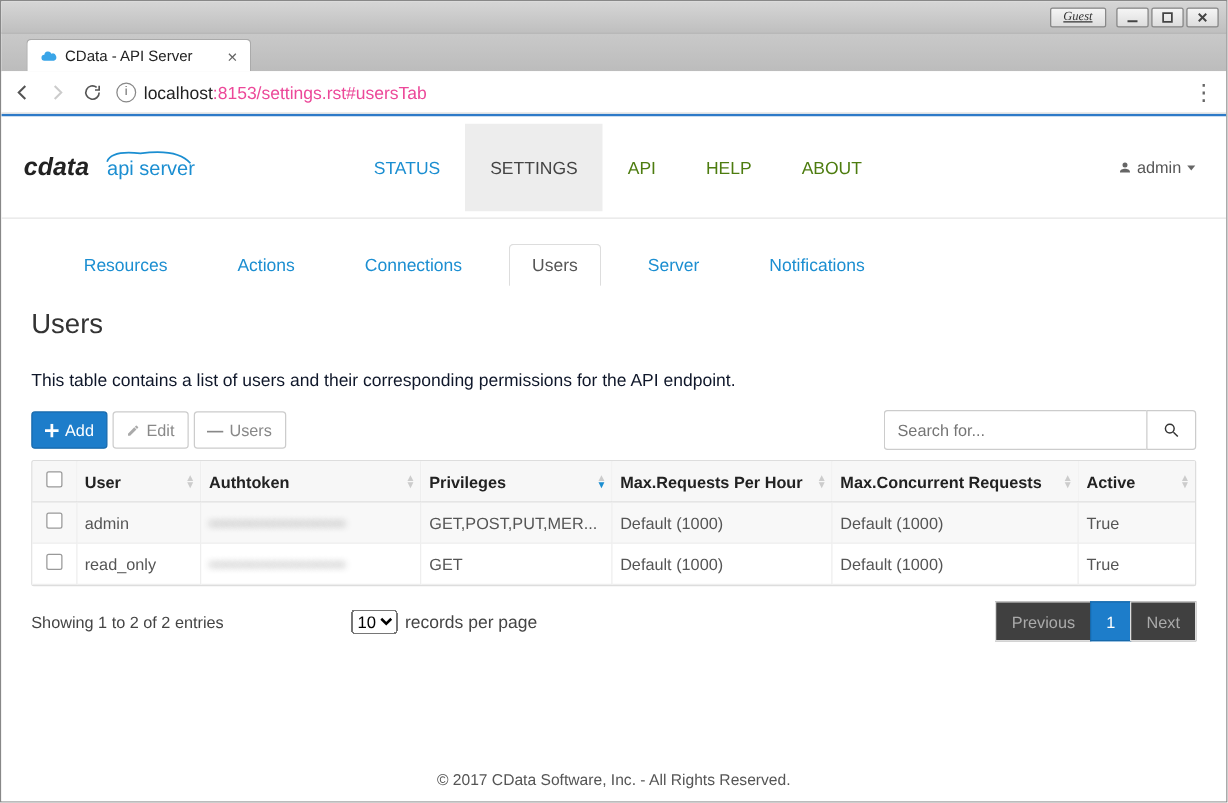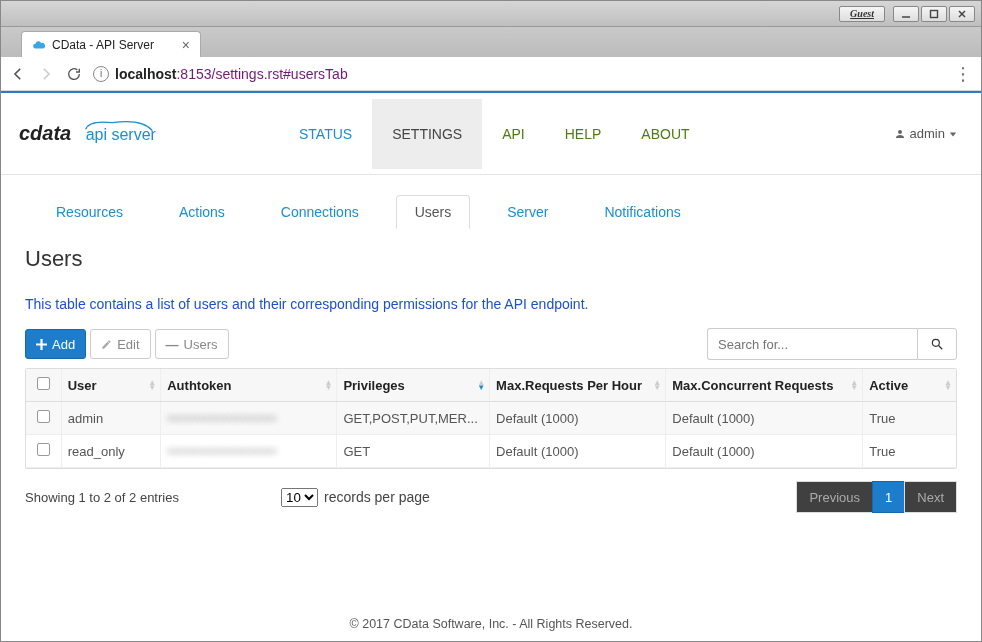--- a/index.html
+++ b/index.html
@@ -3,35 +3,35 @@
 <meta charset="utf-8">
 <style>
 * { box-sizing: border-box; margin: 0; padding: 0; }
 body { font-family: "Segoe UI", "Helvetica Neue", Arial, sans-serif; font-size: 14px; color: #333; background: #bbb; }
 .window { width: 982px; height: 642px; background: #fff; border: 1px solid #888; position: relative; overflow: hidden; }
 
 
 .titlebar { height: 26px; background: linear-gradient(#d6d6d6,#bfbfbf); padding: 0 6px; display: flex; align-items: center; justify-content: flex-end; gap: 2px; border-bottom: 1px solid #999; }
 .titlebtn { height: 16px; min-width: 26px; font-size: 10px; line-height: 14px; background: linear-gradient(#f5f5f5,#ddd); border: 1px solid #888; border-radius: 2px; text-align: center; padding: 0 4px; cursor:default; display:flex; align-items:center; justify-content:center; }
 .titlebtn svg { display:block; }
-.guestbtn { margin-right: 6px; padding: 0 10px; font-style: italic; text-decoration: underline; font-family: Georgia, serif; font-weight: bold;}
+.guestbtn { margin-right: 6px; padding: 0 10px; font-style: italic; text-decoration: underline; font-family: Georgia, serif;}
 
 
 .tabbar { height: 30px; background: linear-gradient(#c9c9c9,#bcbcbc); display: flex; align-items: flex-end; padding-left: 20px; }
 .tab { background: #fff; height: 26px; display: flex; align-items: center; padding: 0 10px; border-radius: 4px 4px 0 0; border: 1px solid #aaa; border-bottom: none; font-size: 12px; color: #222; min-width:180px; }
 .tab .favicon { width:14px; height:14px; margin-right:6px; }
 .tab .close { margin-left: auto; color:#666; font-size:14px; padding-left:12px;}
 
 
 .urlrow { height: 34px; background: #fff; border-bottom: 1px solid #d7d7d7; display: flex; align-items: center; padding: 0 8px; gap: 10px; }
 .navicon { width:18px; height:18px; display:flex; align-items:center; justify-content:center; color:#555; }
 .navicon.disabled { color:#bbb; }
 .urlbox { flex: 1; display: flex; align-items: center; font-size: 14px; color:#333; gap:6px; }
-.urlbox .host { color:#222;font-weight:bold; }
-.urlbox .rest { color:#701a75; }
+.urlbox .host { color:#222; }
+.urlbox .rest { color:#ec4899; }
 .infoicon { width:16px;height:16px;border:1px solid #888;border-radius:50%;display:flex;align-items:center;justify-content:center;font-size:10px;color:#666;}
 .menubtn { width:20px; text-align:center; font-size:18px; color:#666; line-height:10px; }
 
 
 .page-outer { height: calc(642px - 26px - 30px - 34px); overflow: auto; background:#fff; position:relative;}
 .page-outer::-webkit-scrollbar { width: 17px; }
 .page-outer::-webkit-scrollbar-track { background: #f1f1f1; }
 .page-outer::-webkit-scrollbar-thumb { background: #c1c1c1; }
 .topborder { height:2px; background:#2d7ac8; }
 
@@ -39,27 +39,27 @@
 .header { height: 82px; display: flex; align-items: center; padding: 0 24px 0 18px; border-bottom: 1px solid #e5e5e5; }
 .logo { height: 40px; display:flex; align-items:center;}
 .logo svg {height:36px;}
 .mainnav { display:flex; margin-left: 60px; height:70px;}
 .mainnav .item { padding: 0 20px; display:flex; align-items:center; font-size:14px; color:#4d7c0f; cursor:default; height:70px;}
 .mainnav .item.active-blue { color:#1b8ed1; }
 .mainnav .item.active-grey { background:#ededed; color:#444;}
 .userinfo { margin-left:auto; font-size:13px; color:#555; display:flex; align-items:center; gap:4px;}
 
 
-.subtabs { padding: 20px 24px 0 36px; display:flex; gap:0px; align-items:flex-start; }
+.subtabs { padding: 20px 24px 0 24px; display:flex; gap:0px; align-items:flex-start;margin-left:23px; }
 .subtab { padding: 8px 18px; color:#1b8ed1; font-size:14px; border:1px solid transparent; border-bottom:none; margin-right: 18px; cursor:default;}
 .subtab.active { color:#555; border-color:#ddd; border-bottom:1px solid #fff; border-radius:4px 4px 0 0; margin-bottom:-1px; background:#fff; margin-right:18px;}
 
 .content { padding: 18px 24px; }
 .h2 { font-size: 22px; font-weight: 400; color:#333; margin-bottom: 24px; }
-.desc { font-size:14px; color:#1d4ed8; margin-bottom: 16px; }
+.desc { font-size:14px; color:#0f172a; margin-bottom: 16px; }
 
 
 .toolbar { display:flex; align-items:center; margin-bottom: 0px; }
 .btn { display:inline-flex; align-items:center; gap:5px; height:30px; padding: 12px 10px; font-size:13px; border:1px solid #ccc; background:#fff; color:#888; border-radius:3px; margin-right:4px; cursor:default;}
 .btn.primary { background:#1d7dca; border-color:#1769ab; color:#fff;}
 .searchgroup { margin-left:auto; display:flex;}
 .searchgroup input { height:32px; width:210px; border:1px solid #ccc; border-right:none; border-radius:3px 0 0 3px; padding:0 10px; font-size:13px; outline:none;}
 .searchgroup .sbtn { height:32px; width:40px; border:1px solid #ccc; border-radius:0 3px 3px 0; background:#fff; display:flex; align-items:center; justify-content:center;}
 
 

